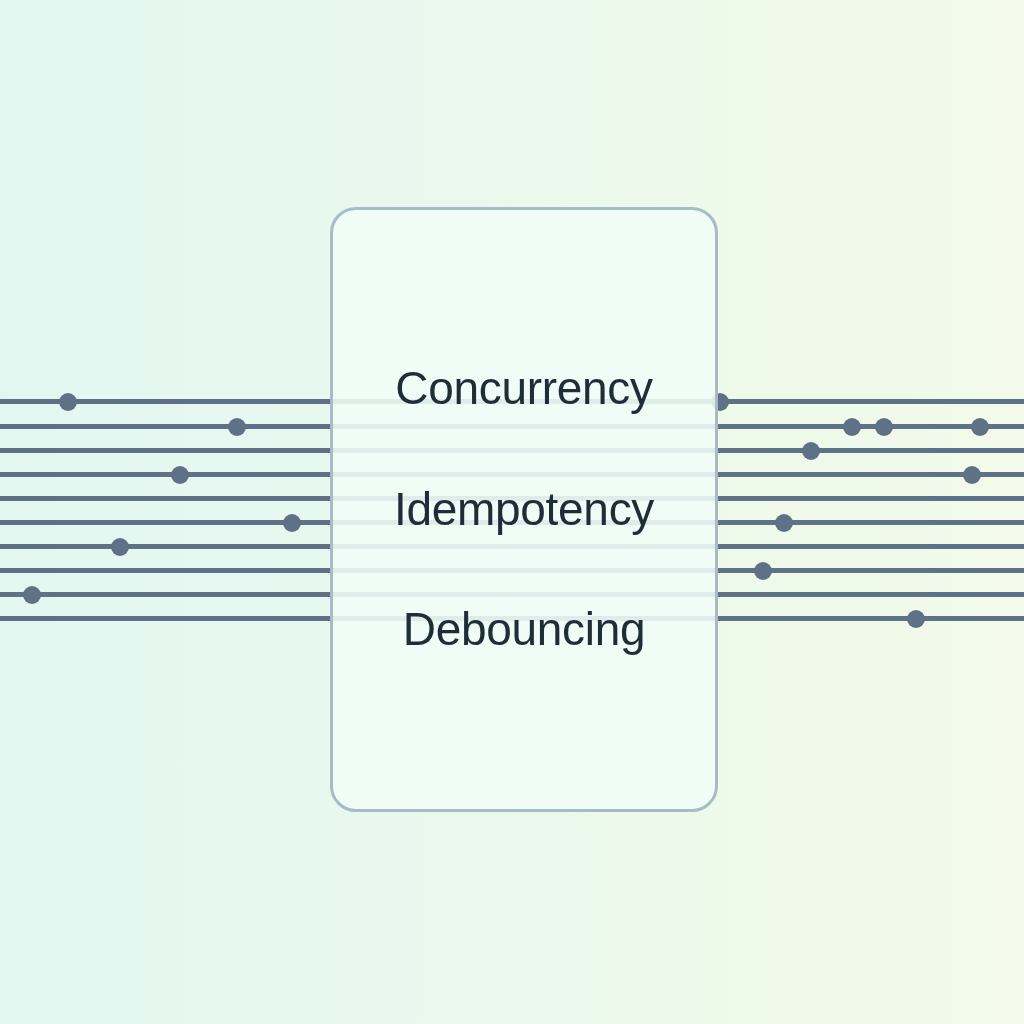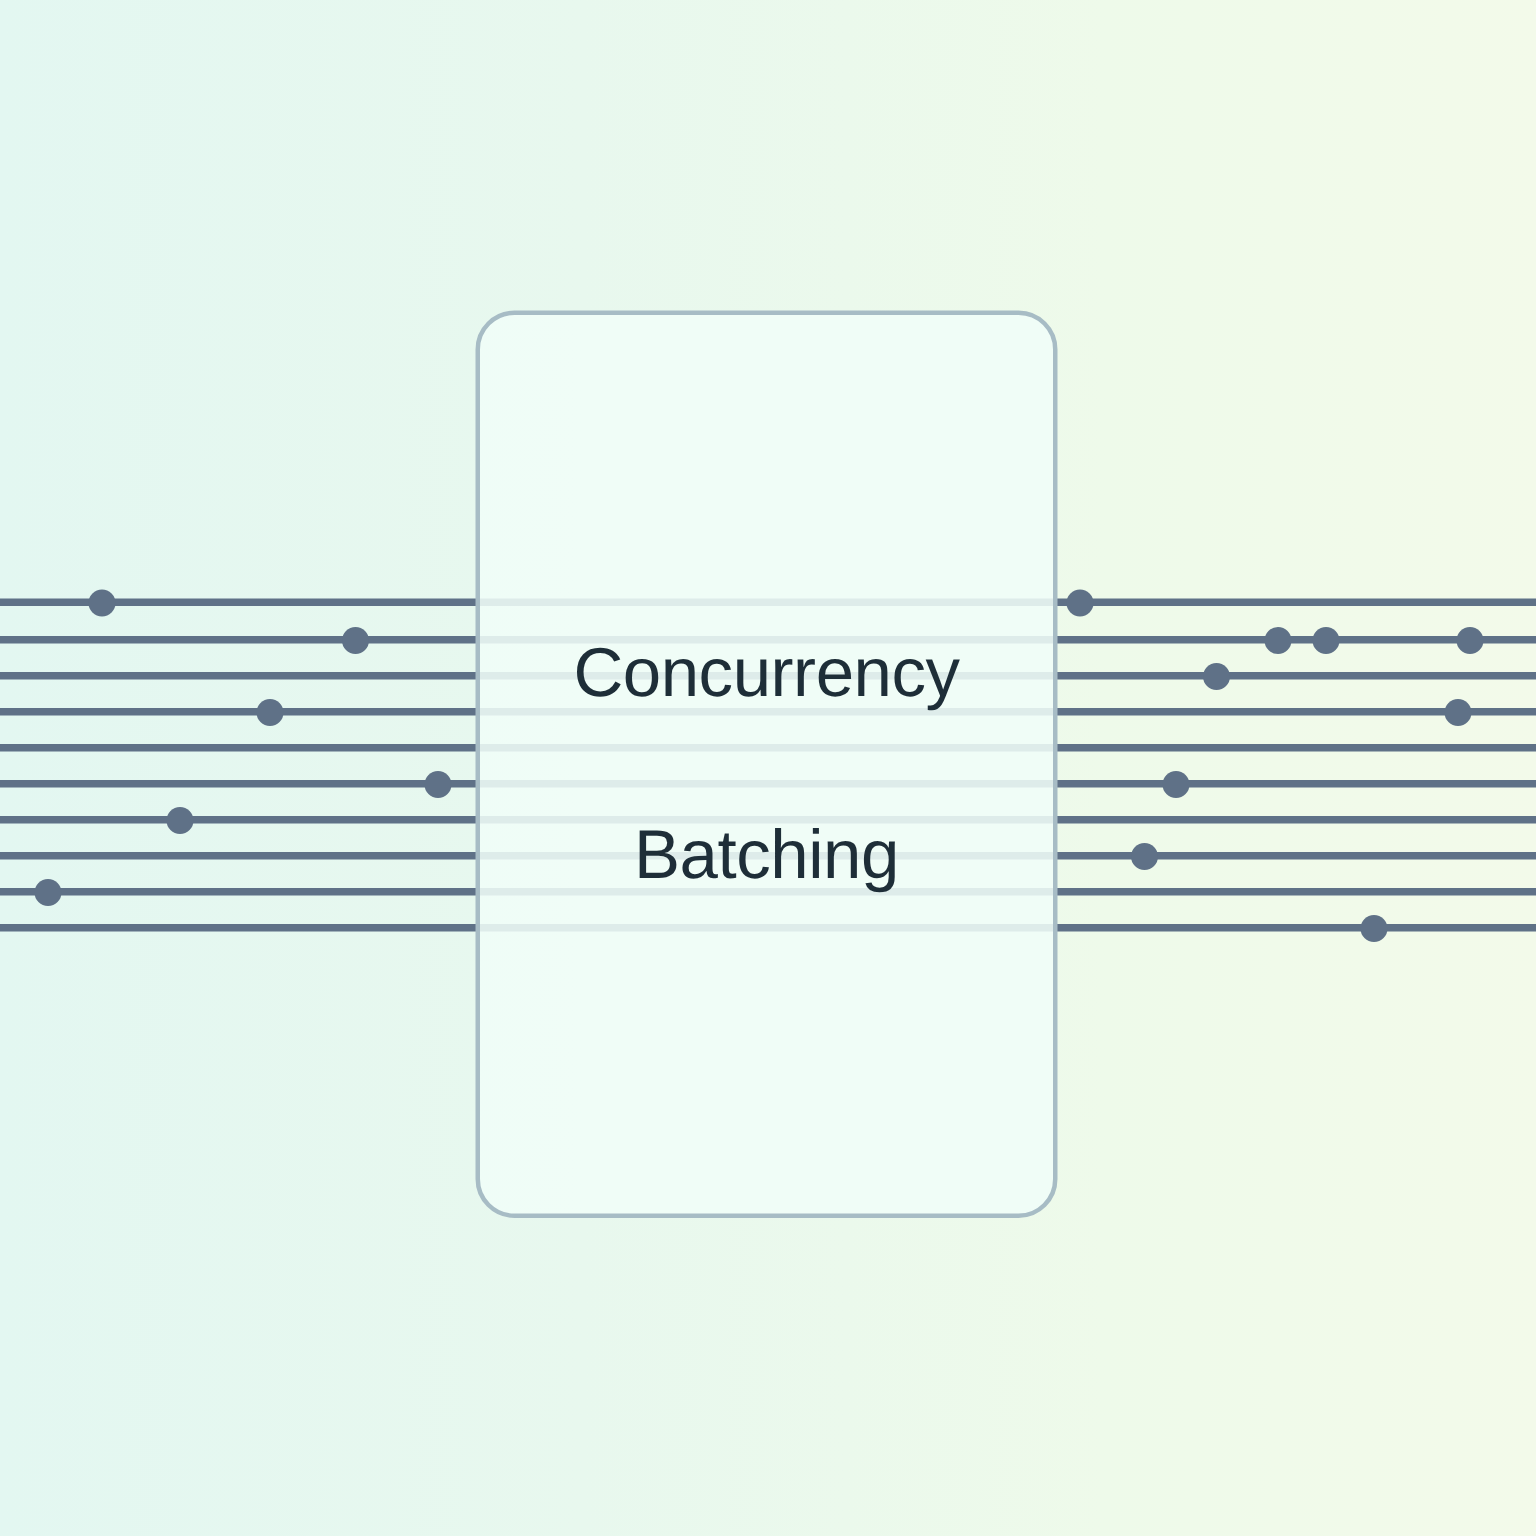--- a/index.html
+++ b/index.html
@@ -42,21 +42,21 @@
     height: 18px;
     margin-left: -9px;
     margin-top: -9px;
     border-radius: 50%;
     background: #5f7187;
   }
 
   
   #concept-card {
     position: absolute;
-    left: 317px;
+    left: 330px;
     top: 207px;
     width: 388px;
     height: 605px;
     box-sizing: border-box;
     border: 3px solid #a7bcc5;
     border-radius: 26px;
     background: rgba(240, 253, 248, 0.88);
     z-index: 2;
     display: flex;
     flex-direction: column;
@@ -104,16 +104,17 @@
       <div class="track" style="top: 568px; background: rgb(95, 113, 135); height: 5px;"></div>
       <div class="node" style="left: 763px; top: 571px; width: 18px; height: 18px; margin-left: -9px; margin-top: -9px; background: rgb(95, 113, 135);"></div>
       <div class="track" style="top: 592px; background: rgb(95, 113, 135); height: 5px;"></div>
       <div class="node" style="left: 32px; top: 595px; width: 18px; height: 18px; margin-left: -9px; margin-top: -9px; background: rgb(95, 113, 135);"></div>
       <div class="track" style="top: 616px; background: rgb(95, 113, 135); height: 5px;"></div>
       <div class="node" style="left: 916px; top: 619px; width: 18px; height: 18px; margin-left: -9px; margin-top: -9px; background: rgb(95, 113, 135);"></div>
     </div>
 
   <div id="concept-card">
     <div class="concept-item">Concurrency</div>
-    <div class="concept-item">Batching</div>
+    <div class="concept-item">Idempotency</div>
+    <div class="concept-item">Debouncing</div>
   </div>
 
 </div>
 
 </body></html>

